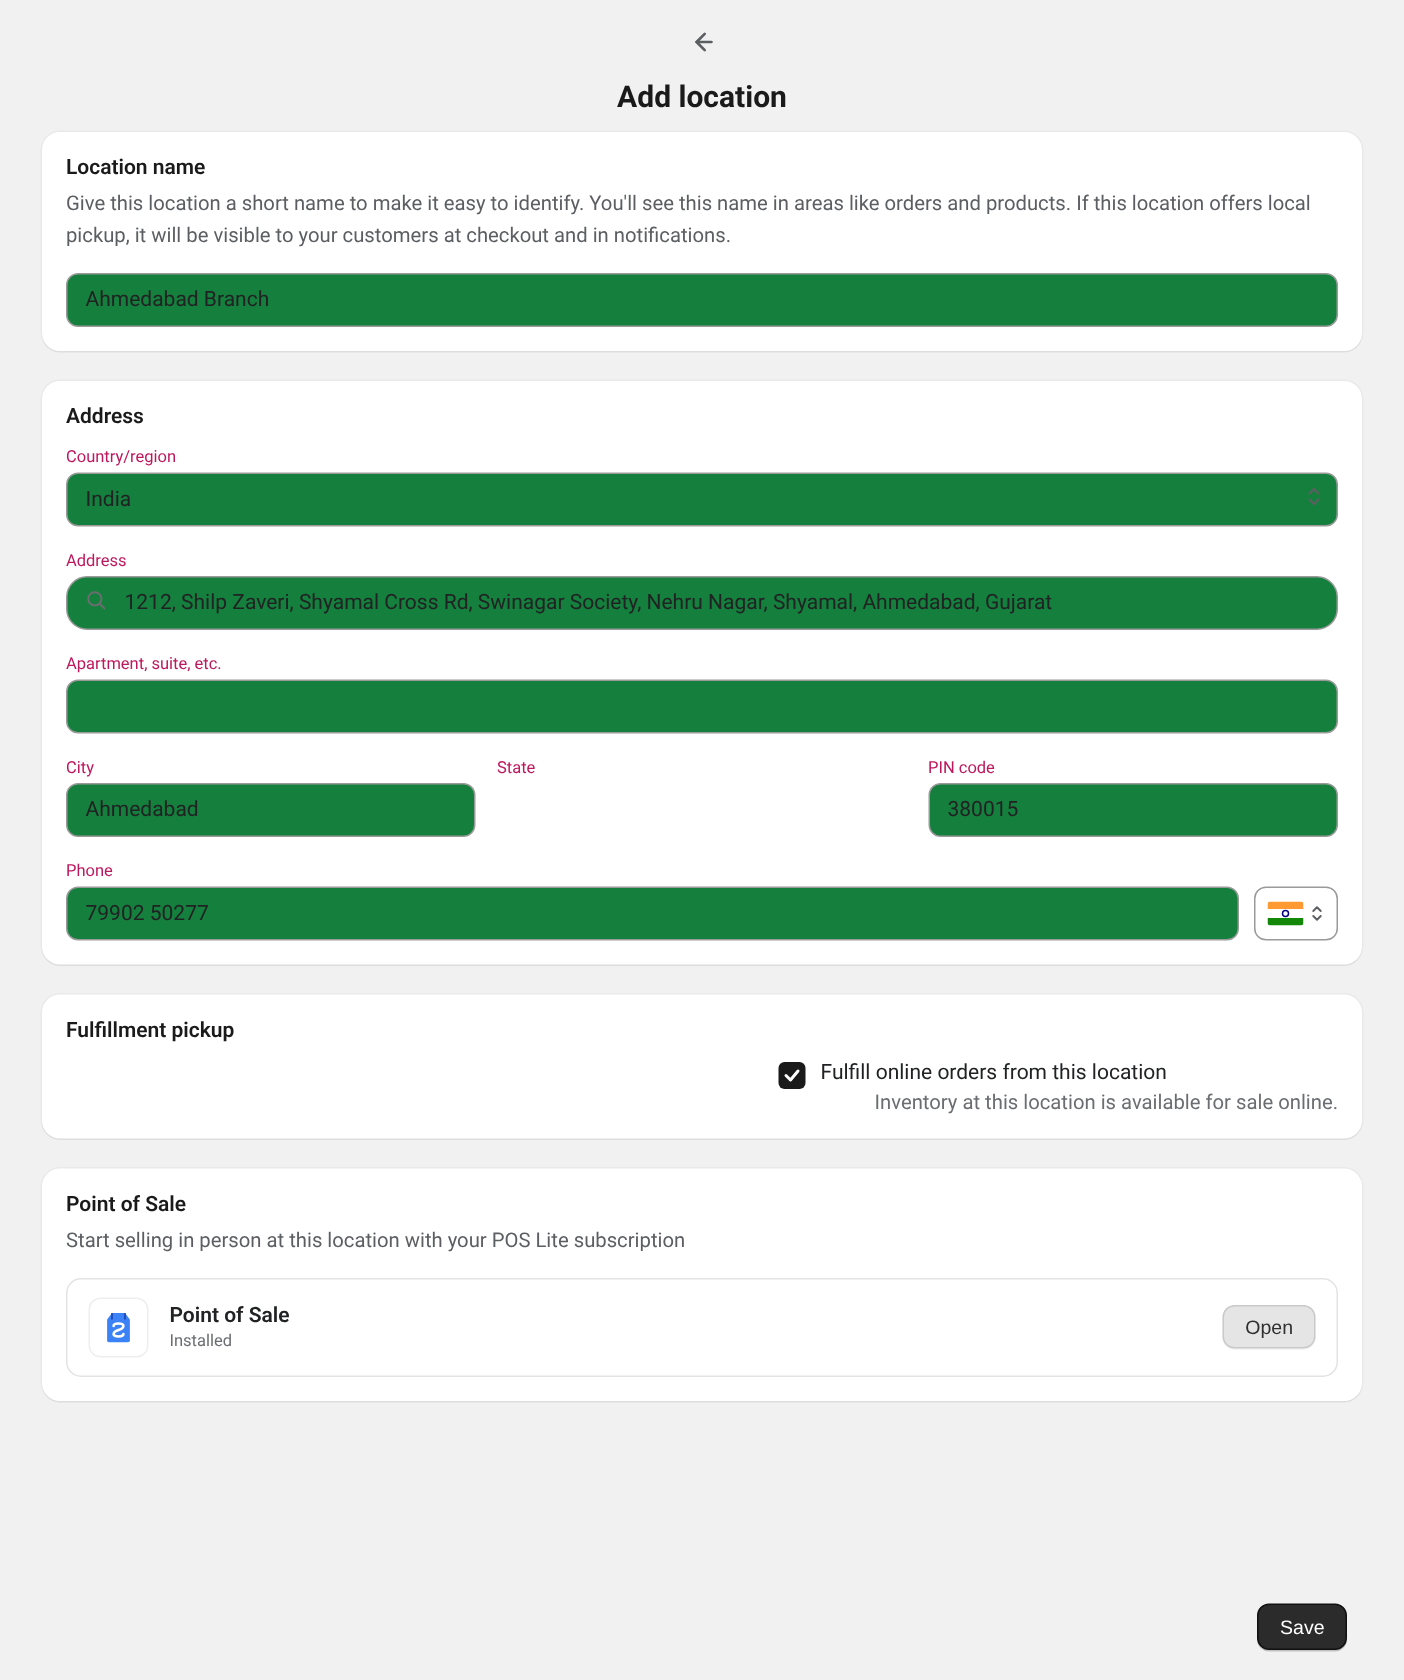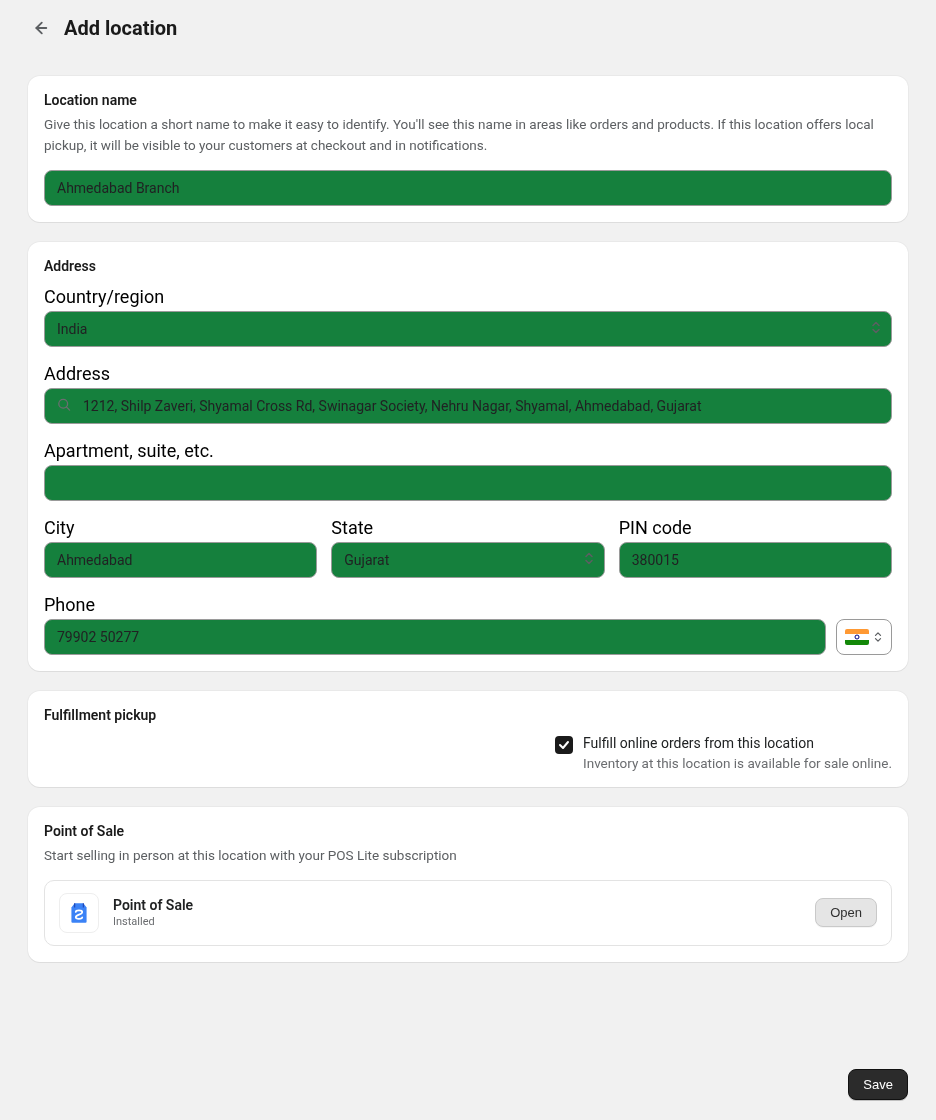--- a/index.html
+++ b/index.html
@@ -10,23 +10,24 @@
     font-size: 14px;
     width: 936px;
     height: 1120px;
     position: relative;
   }
   .page {
     padding: 16px 28px 0 28px;
   }
   .page-header {
     display: flex;
-    align-items: flex-end;
+    align-items: center;
     gap: 12px;
-    margin-bottom: 36px;
+    margin-bottom: 12px;
+    flex-direction: column;
   }
   .back-btn {
     width: 24px; height: 24px;
     display: flex; align-items: center; justify-content: center;
     cursor: pointer;
   }
   .page-title {
     font-size: 20px;
     font-weight: 700;
     color: #1a1a1a;
@@ -44,22 +45,22 @@
     color: #1a1a1a;
     margin-bottom: 6px;
   }
   .card-desc {
     font-size: 13.5px;
     color: #5c5f62;
     line-height: 1.55;
     margin-bottom: 14px;
   }
   .field-label {
-    font-size: 18px;
-    color: #000000;
+    font-size: 11px;
+    color: #be185d;
     margin-bottom: 4px;
     display: block;
   }
   .input, .select {
     width: 100%;
     height: 36px;
     border: 1px solid #9a9a9a;
     border-radius: 8px;
     padding: 0 12px;
     font-size: 14px;
@@ -80,21 +81,21 @@
     pointer-events: none;
   }
   .row {
     display: flex;
     gap: 14px;
   }
   .col { flex: 1; display:flex; flex-direction:column; }
   .search-input-wrap {
     position: relative;
   }
-  .search-input-wrap .input { padding-left: 38px; }
+  .search-input-wrap .input { padding-left: 38px; border-radius: 14px; }
   .search-icon {
     position: absolute;
     left: 12px; top: 50%;
     transform: translateY(-50%);
   }
   .field-group { margin-bottom: 16px; }
   .field-group:last-child { margin-bottom: 0; }
   .phone-row { display: flex; gap: 10px; }
   .phone-row .input { flex: 1; }
   .flag-select {
@@ -128,21 +129,21 @@
   .checkbox {
     width: 18px; height: 18px;
     background: #1a1a1a;
     border-radius: 4px;
     display: flex; align-items: center; justify-content: center;
     flex-shrink: 0;
     margin-top: 1px;
   }
   .checkbox svg { stroke: #fff; }
   .checkbox-labels .l1 { font-size: 14px; color: #202223; margin-bottom:4px; }
-  .checkbox-labels .l2 { font-size: 13.5px; color: #6b6d70; }
+  .checkbox-labels .l2 { font-size: 13.5px; color: #6b6d70; margin-left: 36px; }
   .pos-row {
     border: 1px solid #e3e3e3;
     border-radius: 10px;
     padding: 12px 14px;
     display: flex; align-items: center; gap: 14px;
   }
   .pos-icon {
     width: 40px; height: 40px;
     border-radius: 8px;
     border: 1px solid #eee;
@@ -157,21 +158,21 @@
     background: #e5e5e5;
     padding: 6px 14px;
     border-radius: 8px;
     font-size: 13px;
     cursor: pointer;
     color: #303030;
     box-shadow: 0 1px 0 rgba(0,0,0,0.04);
   }
   .save-btn {
     position: absolute;
-    right: 28px;
+    right: 38px;
     bottom: 20px;
     background: #2b2b2b;
     color: #fff;
     border: 1px solid #111;
     padding: 7px 14px;
     border-radius: 8px;
     font-size: 13px;
     cursor: pointer;
     box-shadow: 0 1px 0 rgba(0,0,0,0.2);
   }
@@ -238,31 +239,20 @@
       <input class="input" type="text" value="" style="">
     </div>
 
     <div class="field-group row">
       <div class="col">
         <label class="field-label">City</label>
         <input class="input" type="text" value="Ahmedabad" style="">
       </div>
       <div class="col">
         <label class="field-label">State</label>
-        <div class="select-wrap">
-          <select class="input">
-            <option>Gujarat</option>
-          </select>
-          <span class="select-caret">
-            <svg width="12" height="16" viewBox="0 0 12 16" fill="none">
-              <path d="M3 6L6 3L9 6" stroke="#5c5f62" stroke-width="1.5" stroke-linecap="round" stroke-linejoin="round"></path>
-              <path d="M3 10L6 13L9 10" stroke="#5c5f62" stroke-width="1.5" stroke-linecap="round" stroke-linejoin="round"></path>
-            </svg>
-          </span>
-        </div>
       </div>
       <div class="col">
         <label class="field-label">PIN code</label>
         <input class="input" type="text" value="380015" style="">
       </div>
     </div>
 
     <div class="field-group">
       <label class="field-label">Phone</label>
       <div class="phone-row">

